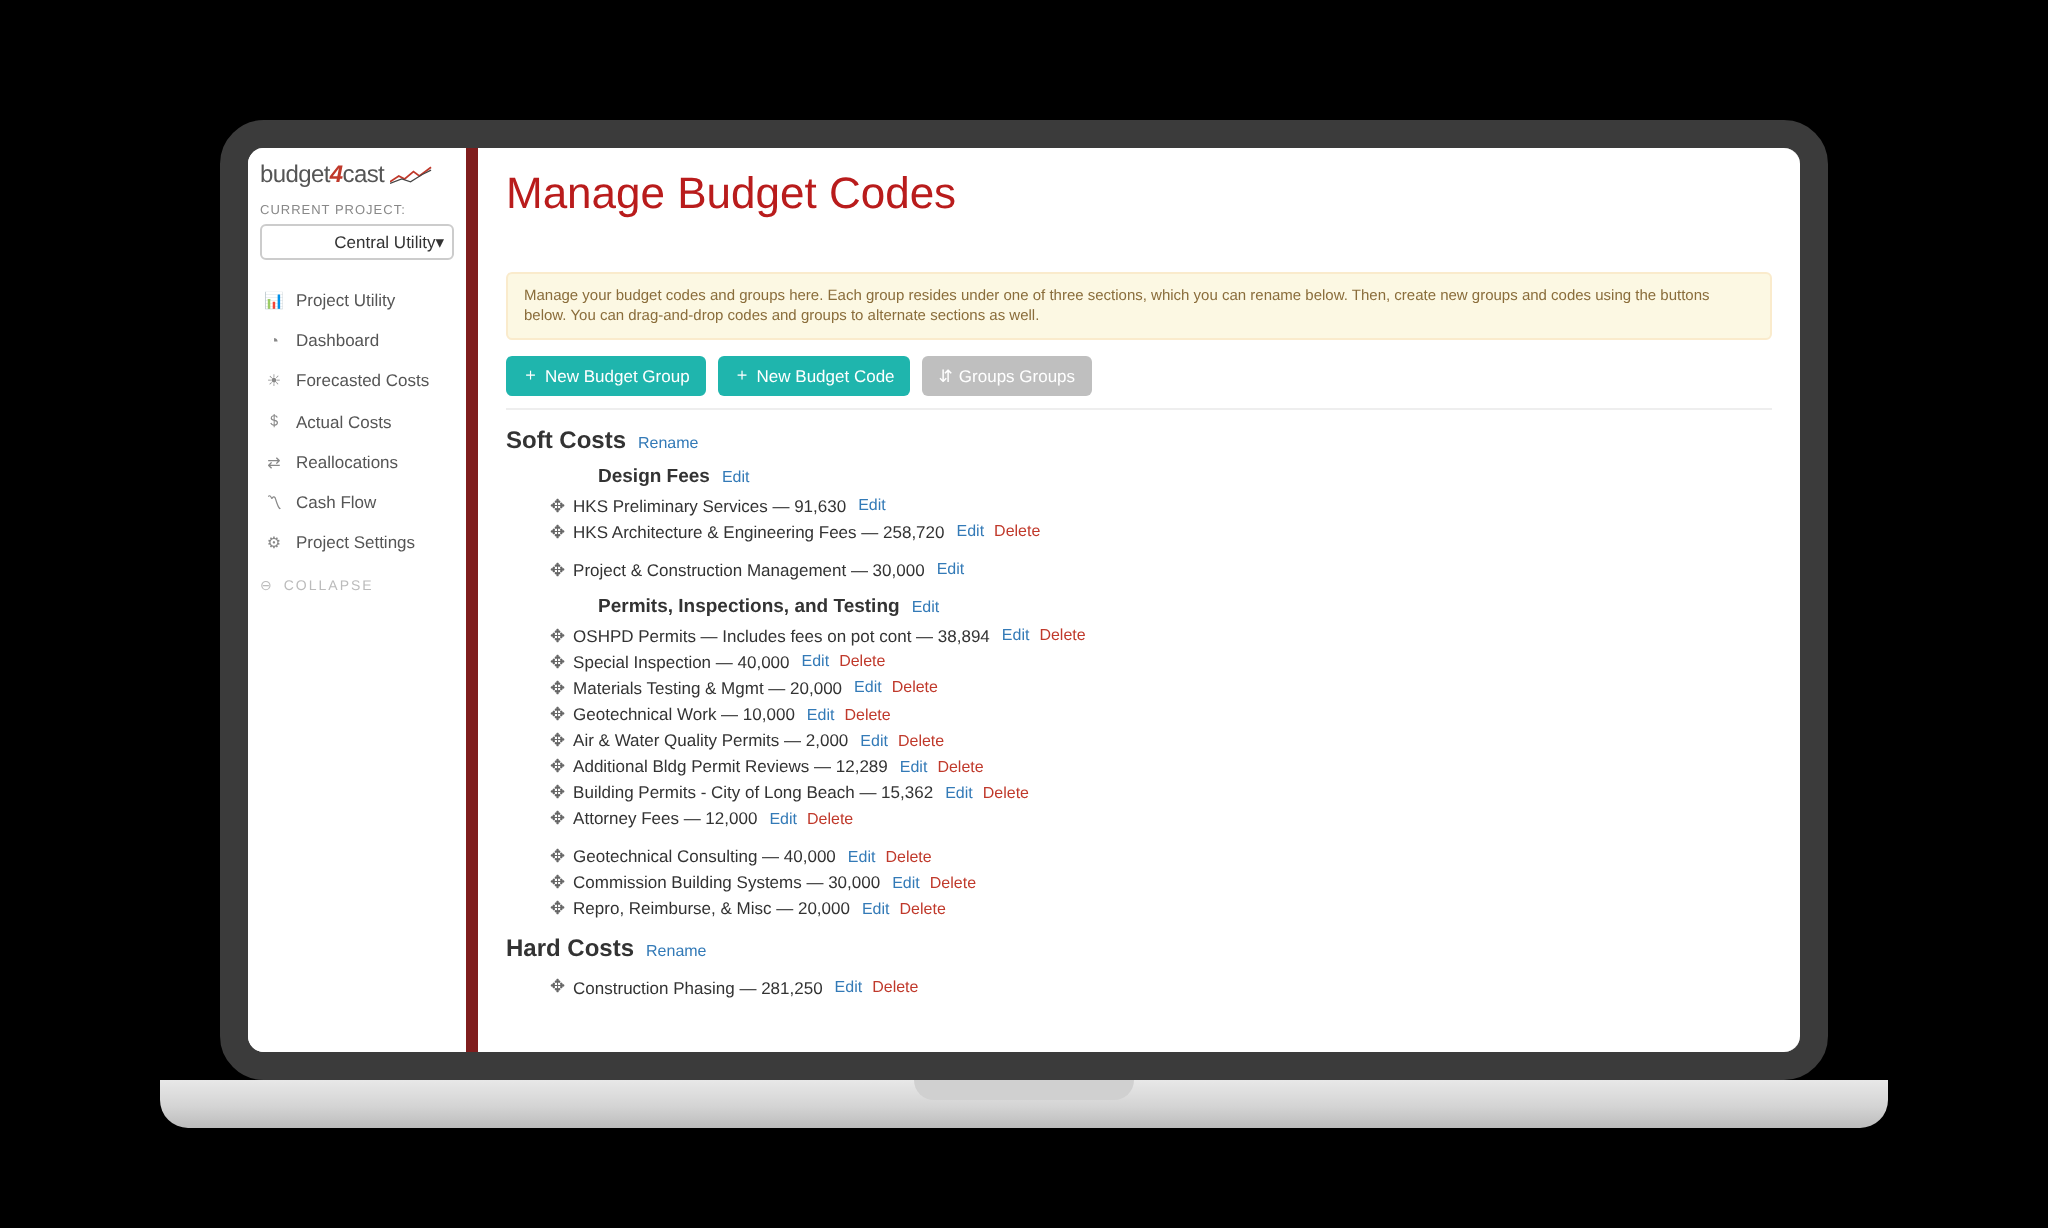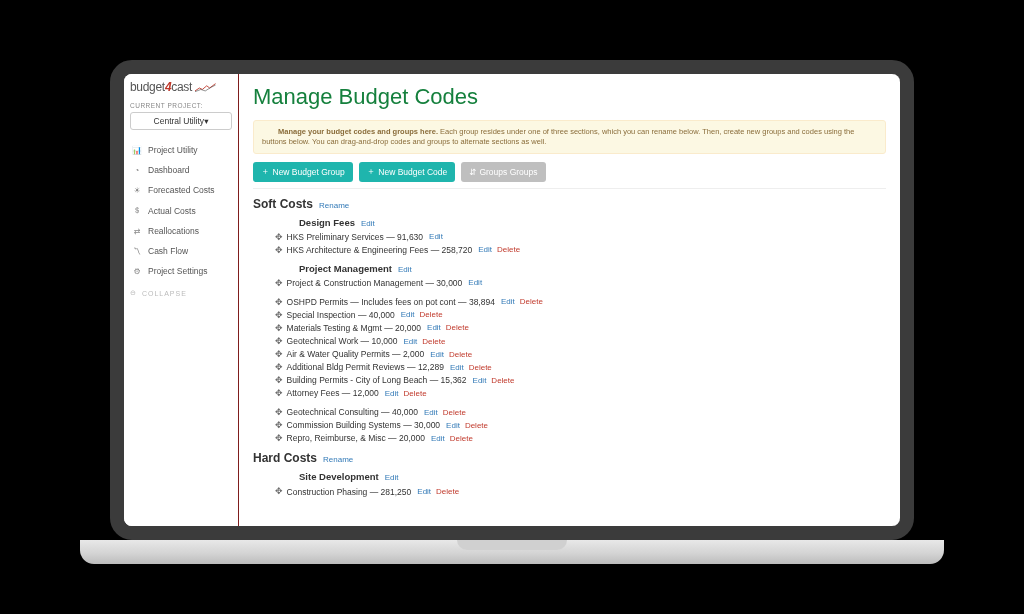--- a/index.html
+++ b/index.html
@@ -31,21 +31,21 @@
     position: absolute;
     inset: 0;
     display: flex;
     background: #fff;
     font-size: 9px;
     color: #333;
   }
   .sidebar {
     width: 115px;
     flex: 0 0 115px;
-    border-right: 1px solid #7f1d1d;
+    border-right: 6px solid #7f1d1d;
     padding: 6px 6px 0 6px;
     background: #fff;
   }
   .logo {
     font-weight: 300;
     font-size: 12px;
     color: #555;
     margin-bottom: 8px;
     letter-spacing: -0.3px;
   }
@@ -62,21 +62,21 @@
     margin-bottom: 3px;
   }
   .proj-select {
     width: 100%;
     border: 1px solid #ccc;
     border-radius: 3px;
     padding: 3px 4px;
     font-size: 8.5px;
     background: #fff;
     display: flex;
-    justify-content: center;
+    justify-content: flex-end;
     align-items: center;
     cursor: pointer;
   }
   .nav { margin-top: 10px; }
   .nav-item {
     display: flex;
     align-items: center;
     gap: 6px;
     padding: 5px 2px;
     font-size: 8.5px;
@@ -95,34 +95,34 @@
     cursor: pointer;
   }
   .main {
     flex: 1;
     padding: 10px 14px 0 14px;
     overflow: hidden;
   }
   .page-title {
     font-size: 22px;
     font-weight: 300;
-    color: #15803d;
-    margin-bottom: 10px;
+    color: #b91c1c;
+    margin-bottom: 26px;
   }
   .banner {
     background: #fcf8e3;
     border: 1px solid #faebcc;
     color: #8a6d3b;
     font-size: 7.5px;
     line-height: 1.3;
     padding: 6px 8px;
     border-radius: 3px;
     margin-bottom: 8px;
   }
-  .banner b { font-weight: 700; margin-left: 16px; }
+  .banner b { font-weight: 400; }
   .btn-row { display: flex; gap: 6px; margin-bottom: 6px; }
   .btn {
     font-size: 8.5px;
     padding: 4px 8px;
     border-radius: 3px;
     border: none;
     cursor: pointer;
     display: inline-flex;
     align-items: center;
     gap: 3px;
@@ -293,106 +293,105 @@
                 </div>
                 <div class="code-row">
                   <span class="move-ic">✥</span>
                   <span>HKS Architecture &amp; Engineering Fees — 258,720</span>
                   <a class="edit-link">Edit</a>
                   <a class="delete-link">Delete</a>
                 </div>
               </div>
             </div>
             <div class="group">
-              <div class="group-title">Project Management<a class="edit-link">Edit</a></div>
               <div class="codes">
                 <div class="code-row">
                   <span class="move-ic">✥</span>
                   <span>Project &amp; Construction Management — 30,000</span>
                   <a class="edit-link">Edit</a>
+                </div>
+              </div>
+            </div>
+            <div class="group">
+              <div class="group-title">Permits, Inspections, and Testing<a class="edit-link">Edit</a></div>
+              <div class="codes">
+                <div class="code-row">
+                  <span class="move-ic">✥</span>
+                  <span>OSHPD Permits — Includes fees on pot cont — 38,894</span>
+                  <a class="edit-link">Edit</a>
+                  <a class="delete-link">Delete</a>
+                </div>
+                <div class="code-row">
+                  <span class="move-ic">✥</span>
+                  <span>Special Inspection — 40,000</span>
+                  <a class="edit-link">Edit</a>
+                  <a class="delete-link">Delete</a>
+                </div>
+                <div class="code-row">
+                  <span class="move-ic">✥</span>
+                  <span>Materials Testing &amp; Mgmt — 20,000</span>
+                  <a class="edit-link">Edit</a>
+                  <a class="delete-link">Delete</a>
+                </div>
+                <div class="code-row">
+                  <span class="move-ic">✥</span>
+                  <span>Geotechnical Work — 10,000</span>
+                  <a class="edit-link">Edit</a>
+                  <a class="delete-link">Delete</a>
+                </div>
+                <div class="code-row">
+                  <span class="move-ic">✥</span>
+                  <span>Air &amp; Water Quality Permits — 2,000</span>
+                  <a class="edit-link">Edit</a>
+                  <a class="delete-link">Delete</a>
+                </div>
+                <div class="code-row">
+                  <span class="move-ic">✥</span>
+                  <span>Additional Bldg Permit Reviews — 12,289</span>
+                  <a class="edit-link">Edit</a>
+                  <a class="delete-link">Delete</a>
+                </div>
+                <div class="code-row">
+                  <span class="move-ic">✥</span>
+                  <span>Building Permits - City of Long Beach — 15,362</span>
+                  <a class="edit-link">Edit</a>
+                  <a class="delete-link">Delete</a>
+                </div>
+                <div class="code-row">
+                  <span class="move-ic">✥</span>
+                  <span>Attorney Fees — 12,000</span>
+                  <a class="edit-link">Edit</a>
+                  <a class="delete-link">Delete</a>
                 </div>
               </div>
             </div>
             <div class="group">
               <div class="codes">
                 <div class="code-row">
                   <span class="move-ic">✥</span>
-                  <span>OSHPD Permits — Includes fees on pot cont — 38,894</span>
-                  <a class="edit-link">Edit</a>
-                  <a class="delete-link">Delete</a>
-                </div>
-                <div class="code-row">
-                  <span class="move-ic">✥</span>
-                  <span>Special Inspection — 40,000</span>
-                  <a class="edit-link">Edit</a>
-                  <a class="delete-link">Delete</a>
-                </div>
-                <div class="code-row">
-                  <span class="move-ic">✥</span>
-                  <span>Materials Testing &amp; Mgmt — 20,000</span>
-                  <a class="edit-link">Edit</a>
-                  <a class="delete-link">Delete</a>
-                </div>
-                <div class="code-row">
-                  <span class="move-ic">✥</span>
-                  <span>Geotechnical Work — 10,000</span>
-                  <a class="edit-link">Edit</a>
-                  <a class="delete-link">Delete</a>
-                </div>
-                <div class="code-row">
-                  <span class="move-ic">✥</span>
-                  <span>Air &amp; Water Quality Permits — 2,000</span>
-                  <a class="edit-link">Edit</a>
-                  <a class="delete-link">Delete</a>
-                </div>
-                <div class="code-row">
-                  <span class="move-ic">✥</span>
-                  <span>Additional Bldg Permit Reviews — 12,289</span>
-                  <a class="edit-link">Edit</a>
-                  <a class="delete-link">Delete</a>
-                </div>
-                <div class="code-row">
-                  <span class="move-ic">✥</span>
-                  <span>Building Permits - City of Long Beach — 15,362</span>
-                  <a class="edit-link">Edit</a>
-                  <a class="delete-link">Delete</a>
-                </div>
-                <div class="code-row">
-                  <span class="move-ic">✥</span>
-                  <span>Attorney Fees — 12,000</span>
-                  <a class="edit-link">Edit</a>
-                  <a class="delete-link">Delete</a>
-                </div>
-              </div>
-            </div>
-            <div class="group">
-              <div class="codes">
-                <div class="code-row">
-                  <span class="move-ic">✥</span>
                   <span>Geotechnical Consulting — 40,000</span>
                   <a class="edit-link">Edit</a>
                   <a class="delete-link">Delete</a>
                 </div>
                 <div class="code-row">
                   <span class="move-ic">✥</span>
                   <span>Commission Building Systems — 30,000</span>
                   <a class="edit-link">Edit</a>
                   <a class="delete-link">Delete</a>
                 </div>
                 <div class="code-row">
                   <span class="move-ic">✥</span>
                   <span>Repro, Reimburse, &amp; Misc — 20,000</span>
                   <a class="edit-link">Edit</a>
                   <a class="delete-link">Delete</a>
                 </div>
               </div>
             </div>
             <div class="section-head">Hard Costs<a class="rename-link">Rename</a></div>
             <div class="group">
-              <div class="group-title">Site Development<a class="edit-link">Edit</a></div>
               <div class="codes">
                 <div class="code-row">
                   <span class="move-ic">✥</span>
                   <span>Construction Phasing — 281,250</span>
                   <a class="edit-link">Edit</a>
                   <a class="delete-link">Delete</a>
                 </div>
               </div>
             </div>
           </div>

